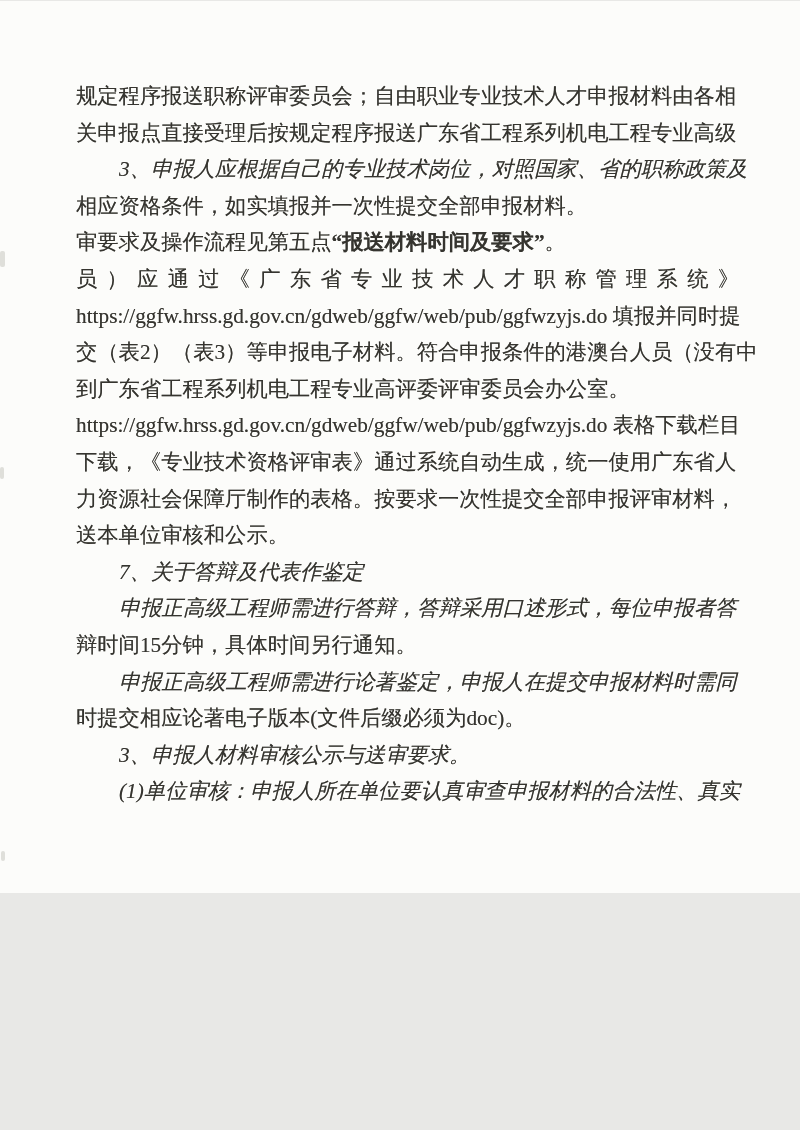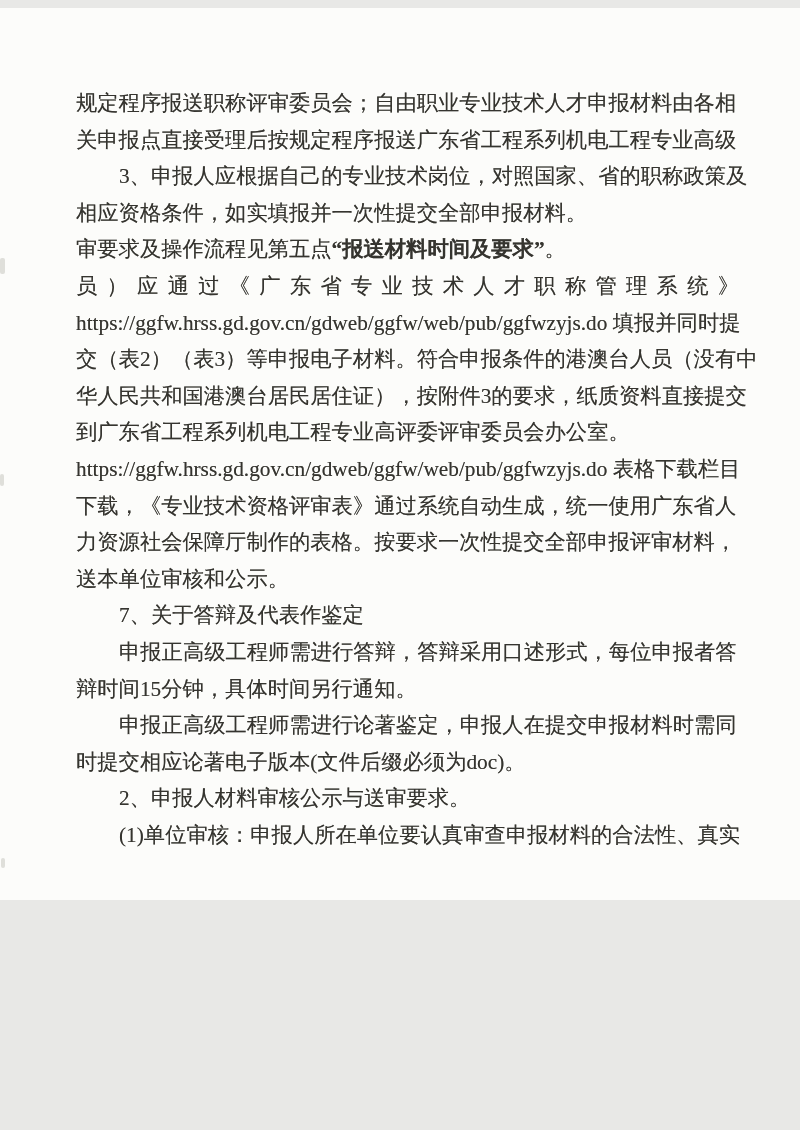--- a/index.html
+++ b/index.html
@@ -1,39 +1,39 @@
 <!DOCTYPE html>
 <html><head>
 <meta charset="utf-8">
 <style>
   html, body { margin: 0; padding: 0; background: #e8e8e6; }
   .page {
     position: relative;
     width: 800px;
     height: 892px;
-    margin: 8px auto;
+    margin: 1px auto;
     background: #fcfcfa;
     overflow: hidden;
     font-family: "Liberation Serif", "DejaVu Serif", serif;
     color: #35342f;
   }
   .content {
     position: absolute;
     left: 76px;
     top: 77px;
     width: 663px;
   }
   .line {
     font-size: 21.3px;
     line-height: 36.6px;
     height: 36.6px;
     white-space: nowrap;
     text-shadow: 0 0 0.5px rgba(60,58,52,0.55);
   }
-  .line.indent { padding-left: 43px; }
+  .line.indent { padding-left: 43px; font-style: italic; }
   .line.spread {
     white-space: normal;
     text-align: justify;
     text-align-last: justify;
   }
   .line b { font-weight: 700; }
   .page-number {
     position: absolute;
     top: 1048px;
     left: 0;
@@ -65,29 +65,28 @@
     <div class="line">规定程序报送职称评审委员会；自由职业专业技术人才申报材料由各相</div>
     <div class="line">关申报点直接受理后按规定程序报送广东省工程系列机电工程专业高级</div>
     <div class="line indent">3、申报人应根据自己的专业技术岗位，对照国家、省的职称政策及</div>
     <div class="line">相应资格条件，如实填报并一次性提交全部申报材料。</div>
     <div class="line">
       <span>审要求及操作流程见第五点</span><b>“报送材料时间及要求”</b><span>。</span>
     </div>
     <div class="line spread">员）应通过《广东省专业技术人才职称管理系统》</div>
     <div class="line">https://ggfw.hrss.gd.gov.cn/gdweb/ggfw/web/pub/ggfwzyjs.do 填报并同时提</div>
     <div class="line">交（表2）（表3）等申报电子材料。符合申报条件的港澳台人员（没有中</div>
-    <div class="line">华人民共和国港澳台居民居住证），按附件3的要求，纸质资料直接提交</div>
     <div class="line">到广东省工程系列机电工程专业高评委评审委员会办公室。</div>
     <div class="line">https://ggfw.hrss.gd.gov.cn/gdweb/ggfw/web/pub/ggfwzyjs.do 表格下载栏目</div>
     <div class="line">下载，《专业技术资格评审表》通过系统自动生成，统一使用广东省人</div>
     <div class="line">力资源社会保障厅制作的表格。按要求一次性提交全部申报评审材料，</div>
     <div class="line">送本单位审核和公示。</div>
     <div class="line indent">7、关于答辩及代表作鉴定</div>
     <div class="line indent">申报正高级工程师需进行答辩，答辩采用口述形式，每位申报者答</div>
     <div class="line">辩时间15分钟，具体时间另行通知。</div>
     <div class="line indent">申报正高级工程师需进行论著鉴定，申报人在提交申报材料时需同</div>
     <div class="line">时提交相应论著电子版本(文件后缀必须为doc)。</div>
-    <div class="line indent">2、申报人材料审核公示与送审要求。</div>
+    <div class="line indent">3、申报人材料审核公示与送审要求。</div>
     <div class="line indent">(1)单位审核：申报人所在单位要认真审查申报材料的合法性、真实</div>
   </div>
 
   <div class="page-number">7</div>
 </div>
 
 </body></html>

